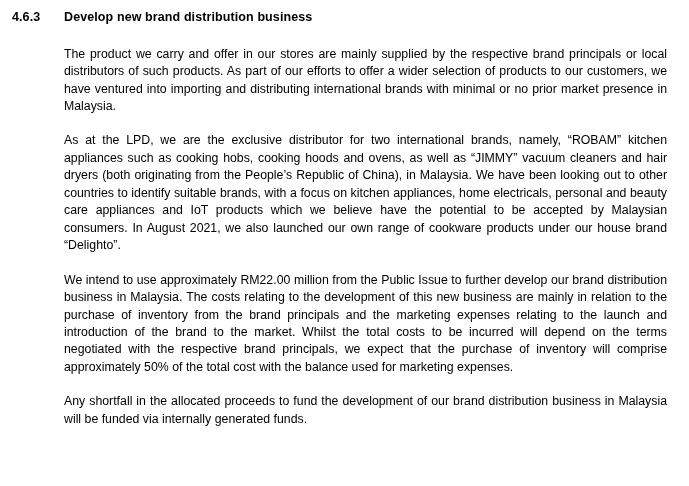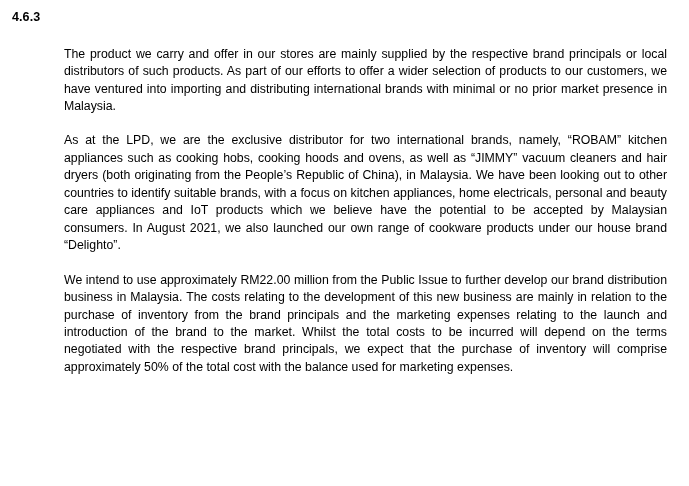--- a/index.html
+++ b/index.html
@@ -58,21 +58,23 @@
     margin-bottom: 0;
   }
 </style>
 </head>
 <body>
 
 <div class="page">
 
   <div class="heading-row">
     <div class="heading-number">4.6.3</div>
+    <div class="heading-title">Develop new brand distribution business</div>
   </div>
 
   <div class="body-block">
     <p class="para">The product we carry and offer in our stores are mainly supplied by the respective brand principals or local distributors of such products. As part of our efforts to offer a wider selection of products to our customers, we have ventured into importing and distributing international brands with minimal or no prior market presence in Malaysia.</p>
     <p class="para">As at the LPD, we are the exclusive distributor for two international brands, namely, “ROBAM” kitchen appliances such as cooking hobs, cooking hoods and ovens, as well as “JIMMY” vacuum cleaners and hair dryers (both originating from the People’s Republic of China), in Malaysia. We have been looking out to other countries to identify suitable brands, with a focus on kitchen appliances, home electricals, personal and beauty care appliances and IoT products which we believe have the potential to be accepted by Malaysian consumers. In August 2021, we also launched our own range of cookware products under our house brand “Delighto”.</p>
     <p class="para">We intend to use approximately RM22.00 million from the Public Issue to further develop our brand distribution business in Malaysia. The costs relating to the development of this new business are mainly in relation to the purchase of inventory from the brand principals and the marketing expenses relating to the launch and introduction of the brand to the market. Whilst the total costs to be incurred will depend on the terms negotiated with the respective brand principals, we expect that the purchase of inventory will comprise approximately 50% of the total cost with the balance used for marketing expenses.</p>
+    <p class="para">Any shortfall in the allocated proceeds to fund the development of our brand distribution business in Malaysia will be funded via internally generated funds.</p>
   </div>
 
 </div>
 
 </body></html>

